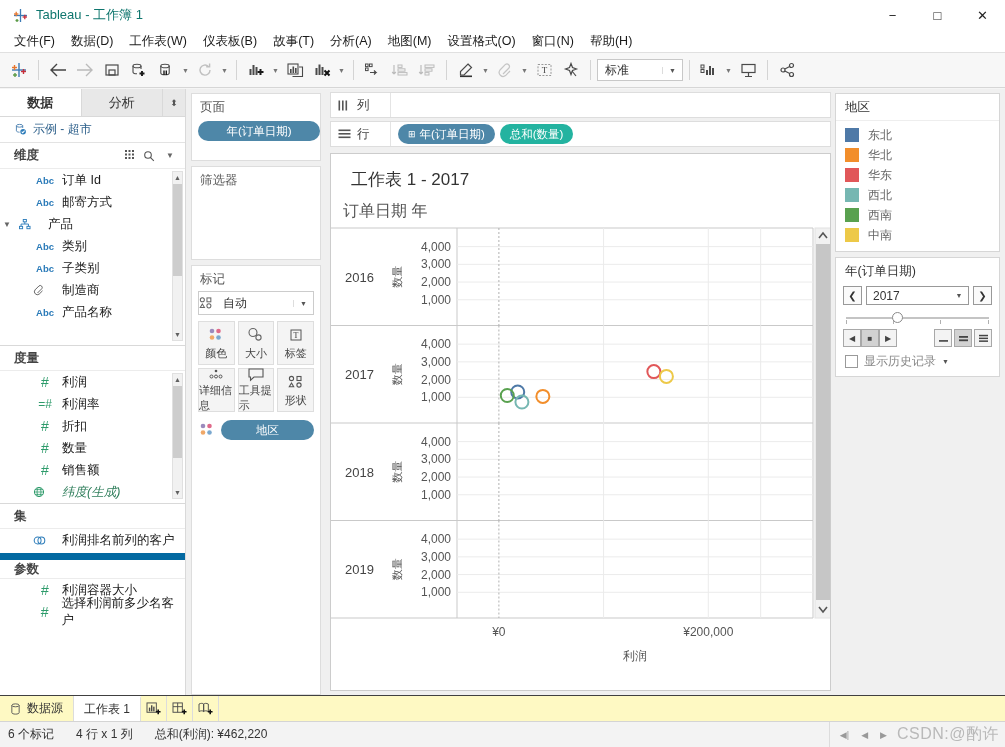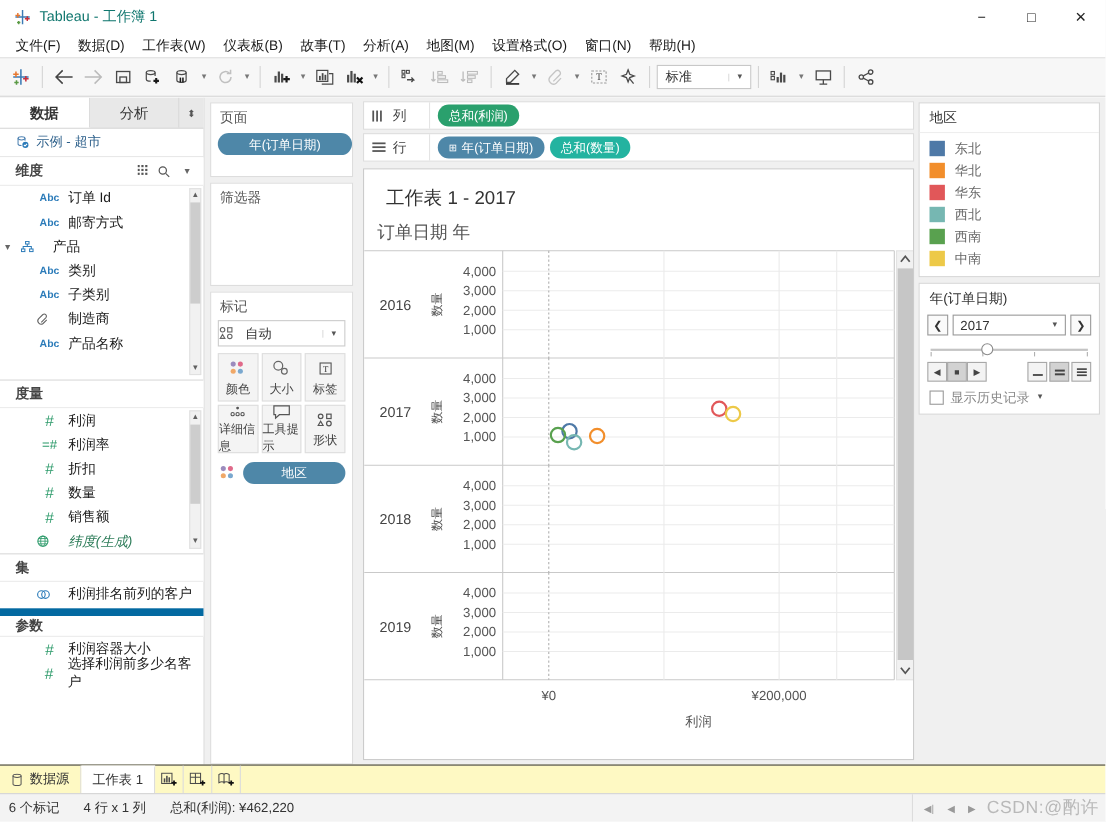--- a/index.html
+++ b/index.html
@@ -654,23 +654,20 @@
           <span>
             <svg width="13" height="11" viewBox="0 0 13 11">
                 <g fill="#555">
                   <rect x="0.5" y="0.5" width="1.6" height="10"></rect>
                   <rect x="4" y="0.5" width="1.6" height="10"></rect>
                   <rect x="7.5" y="0.5" width="1.6" height="10"></rect>
                 </g>
               </svg>
           </span>
           <span>列</span>
-        </div>
-        <div class="sc">
-          <span class="pill green">总和(利润)</span>
         </div>
       </div>
 
       <div class="shelfrow">
         <div class="sl">
           <span>
             <svg width="13" height="11" viewBox="0 0 13 11">
                 <g fill="#555">
                   <rect x="0.5" y="0.5" width="12" height="1.6"></rect>
                   <rect x="0.5" y="4" width="12" height="1.6"></rect>

